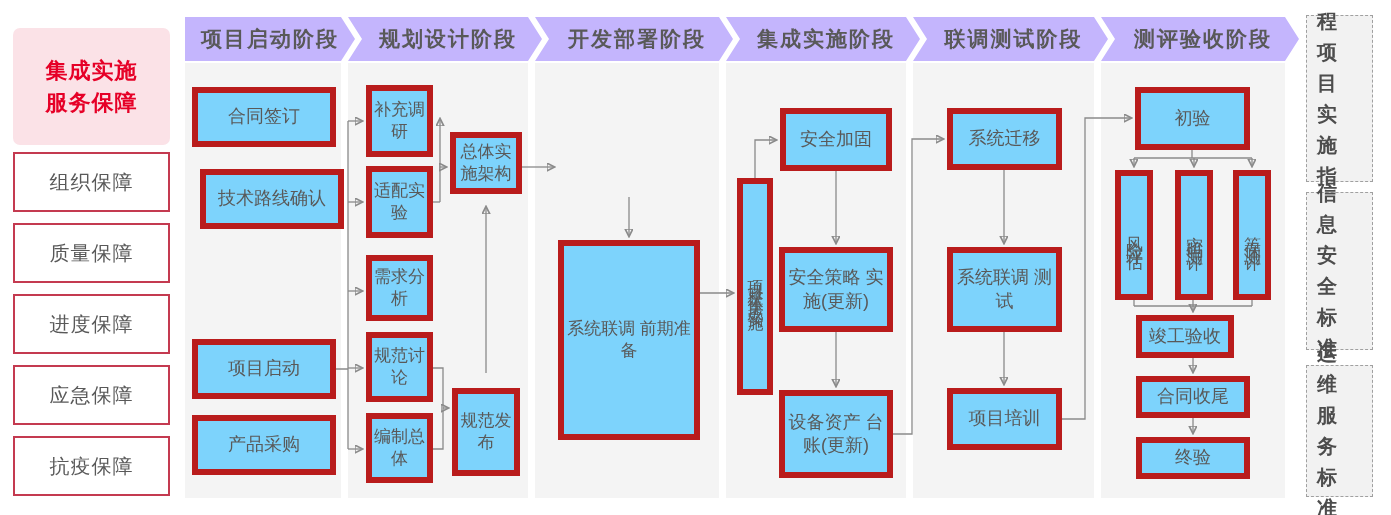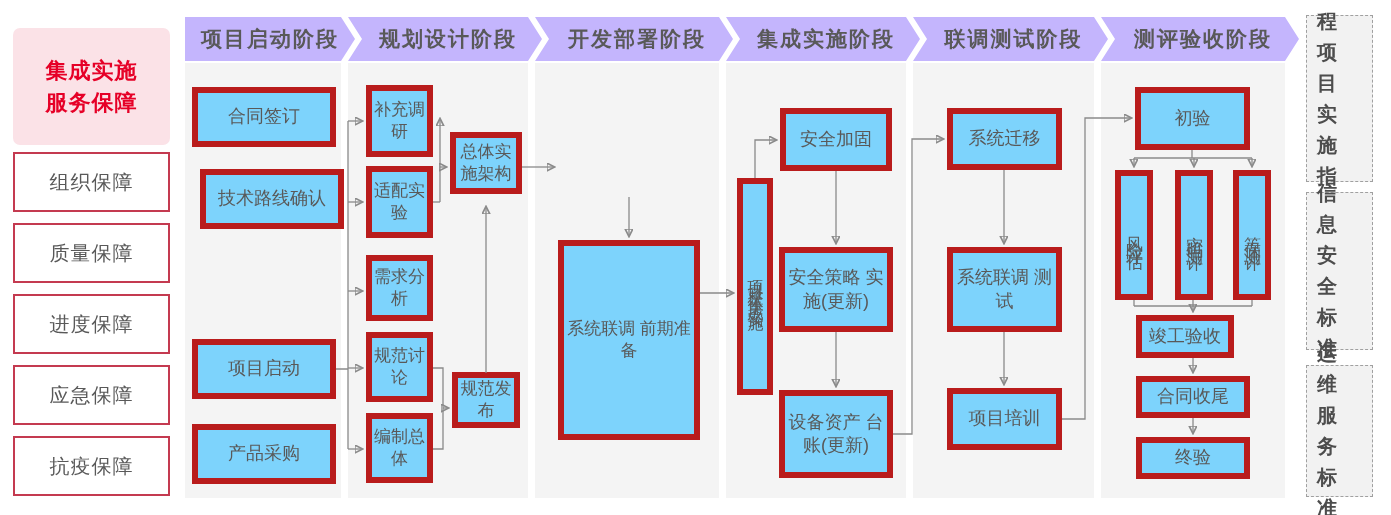--- a/index.html
+++ b/index.html
@@ -62,29 +62,29 @@
   <div class="hdr first" style="left:185px;width:170px">项目启动阶段</div>
   <div class="hdr" style="left:348px;width:194px">规划设计阶段</div>
   <div class="hdr" style="left:535px;width:198px">开发部署阶段</div>
   <div class="hdr" style="left:726px;width:194px">集成实施阶段</div>
   <div class="hdr" style="left:913px;width:195px">联调测试阶段</div>
   <div class="hdr" style="left:1101px;width:198px">测评验收阶段</div>
 
   <div class="node" style="left:192px;top:87px;width:144px;height:60px">合同签订</div>
   <div class="node" style="left:200px;top:169px;width:144px;height:60px">技术路线确认</div>
   <div class="node" style="left:192px;top:339px;width:144px;height:60px">项目启动</div>
-  <div class="node" style="left:192px;top:424px;width:144px;height:60px">产品采购</div>
+  <div class="node" style="left:192px;top:415px;width:144px;height:60px">产品采购</div>
 
   <div class="node sm" style="left:366px;top:85px;width:67px;height:72px">补充调研</div>
   <div class="node sm" style="left:366px;top:166px;width:67px;height:72px">适配实验</div>
   <div class="node sm" style="left:366px;top:255px;width:67px;height:66px">需求分析</div>
   <div class="node sm" style="left:366px;top:332px;width:67px;height:70px">规范讨论</div>
   <div class="node sm" style="left:366px;top:413px;width:67px;height:70px">编制总体</div>
   <div class="node sm" style="left:450px;top:132px;width:72px;height:62px">总体实施架构</div>
-  <div class="node sm" style="left:452px;top:372px;width:68px;height:56px">规范发布</div>
+  <div class="node sm" style="left:452px;top:388px;width:68px;height:88px">规范发布</div>
 
   <div class="node sm" style="left:558px;top:240px;width:142px;height:200px">系统联调 前期准备</div>
 
   <div class="node vert" style="left:737px;top:178px;width:36px;height:217px">项目整体集成实施</div>
   <div class="node" style="left:780px;top:108px;width:112px;height:63px">安全加固</div>
   <div class="node" style="left:779px;top:247px;width:114px;height:85px">安全策略 实施(更新)</div>
   <div class="node" style="left:779px;top:390px;width:114px;height:88px">设备资产 台账(更新)</div>
 
   <div class="node" style="left:947px;top:108px;width:115px;height:62px">系统迁移</div>
   <div class="node" style="left:947px;top:247px;width:115px;height:85px">系统联调 测试</div>

